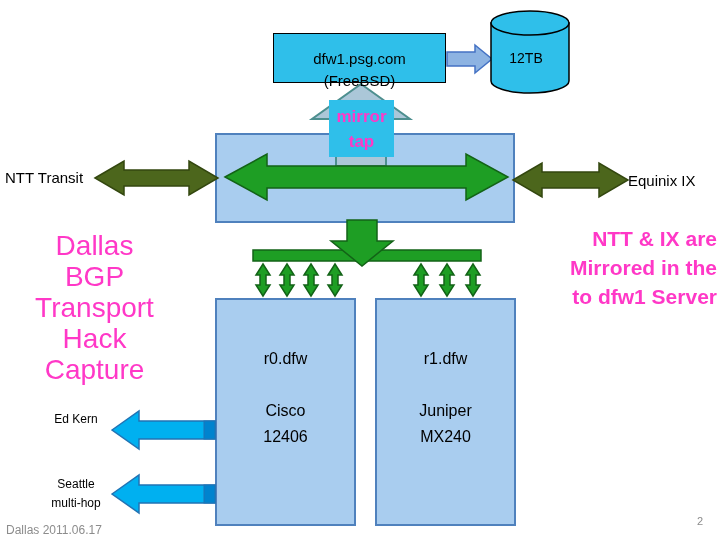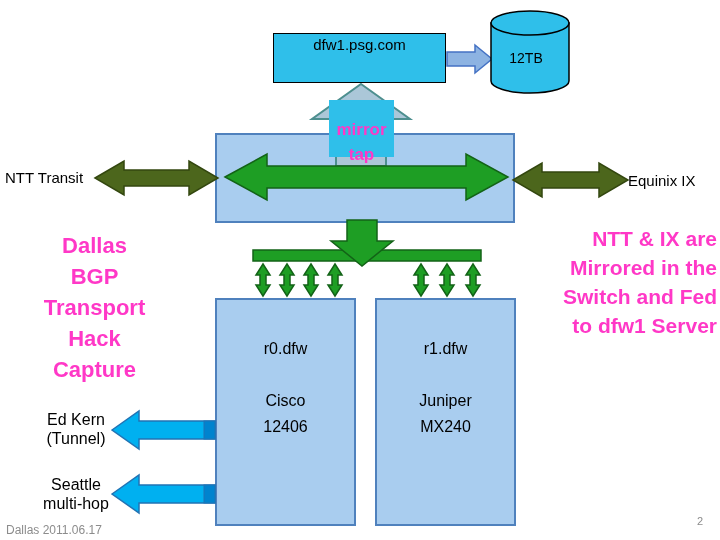--- a/index.html
+++ b/index.html
@@ -5,37 +5,37 @@
   *{margin:0;padding:0;box-sizing:border-box}
   html,body{width:720px;height:540px;background:#fff}
   .slide{position:relative;width:720px;height:540px;background:#fff;overflow:hidden;
          font-family:"Liberation Sans",sans-serif;color:#000}
   .abs{position:absolute}
   .layer-svg{position:absolute;left:0;top:0;z-index:2;pointer-events:none}
   .box{position:absolute;background:var(--box_fill);border:2px solid var(--box_border)}
   .switch-box{left:215px;top:133px;width:300px;height:90px;z-index:1}
   .router{top:298px;width:141px;height:228px;z-index:1;text-align:center;font-size:16px}
   .router div{line-height:26px}
-  .router .name{margin-top:36px}
+  .router .name{margin-top:46px}
   .router .vendor{margin-top:26px}
   #r0{left:215px}
   #r1{left:375px}
   .server-box{position:absolute;left:273px;top:33px;width:173px;height:50px;background:var(--cyan);
-              border:1.5px solid #000;z-index:3;text-align:center;font-size:15px;line-height:22px;padding-top:0}
+              border:1.5px solid #000;z-index:3;text-align:center;font-size:15px;line-height:22px;padding-top:14px}
   .storage-label{left:491px;top:50px;width:70px;text-align:center;font-size:14px;z-index:3}
   .mirror-label{left:329px;top:100px;width:65px;height:57px;background:var(--cyan);z-index:3;
-                text-align:center;color:var(--magenta);font-weight:bold;font-size:17px;line-height:25px;padding-top:17px}
+                text-align:center;color:var(--magenta);font-weight:bold;font-size:17px;line-height:25px;padding-top:4px}
   .link-label{font-size:15px;z-index:4}
   .ntt{left:5px;top:169px}
   .eqx{left:628px;top:172px}
-  .title-text{left:12px;top:230px;width:165px;text-align:center;font-size:22px;font-weight:bold;
+  .title-text{left:12px;top:230px;width:165px;text-align:center;font-size:28px;font-weight:normal;
               color:var(--magenta);line-height:31px;z-index:4}
   .note-text{left:519px;top:224px;width:198px;text-align:right;font-size:21px;font-weight:bold;
              color:var(--magenta);line-height:29px;z-index:4}
-  .tunnel-label{text-align:center;font-size:16px;line-height:19px;z-index:4}
+  .tunnel-label{text-align:center;font-size:12px;line-height:19px;z-index:4}
   .t1{left:33px;top:410px;width:86px}
   .t2{left:28px;top:475px;width:96px}
   .footer-date{left:6px;top:523px;font-size:12px;color:var(--muted);z-index:4}
   .page-num{left:697px;top:515px;font-size:11px;color:var(--muted);z-index:4}
   span.line{display:block}
   
   .f-green{fill:var(--green);stroke:var(--green_dark);stroke-width:1.5px}
   .f-olive{fill:var(--olive);stroke:var(--olive_dark);stroke-width:1.5px}
   .f-mirror{fill:var(--mirror_fill);stroke:var(--mirror_stroke);stroke-width:2px}
   .f-steel{fill:var(--steel);stroke:var(--steel_dark);stroke-width:1.5px}
@@ -88,20 +88,21 @@
     <ellipse class="f-cyan" cx="530" cy="23" rx="39" ry="12"></ellipse>
 
     <polygon class="f-sky" points="112,430 139,411 139,421 215,421 215,439 139,439 139,449"></polygon>
     <rect class="f-skycap" x="204" y="421" width="11" height="18"></rect>
     <polygon class="f-sky" points="112,494 139,475 139,485 215,485 215,503 139,503 139,513"></polygon>
     <rect class="f-skycap" x="204" y="485" width="11" height="18"></rect>
   </svg>
 
   <div class="server-box">
     <span class="line">dfw1.psg.com</span>
+    <span class="line">(FreeBSD)</span>
   </div>
 
   <div class="abs storage-label">12TB</div>
 
   <div class="abs mirror-label">
     <span class="line">mirror</span>
     <span class="line">tap</span>
   </div>
 
   <div class="abs link-label ntt">NTT Transit</div>
@@ -111,27 +112,25 @@
     <span class="line">Dallas</span>
     <span class="line">BGP</span>
     <span class="line">Transport</span>
     <span class="line">Hack</span>
     <span class="line">Capture</span>
   </div>
 
   <div class="abs note-text">
     <span class="line">NTT &amp; IX are</span>
     <span class="line">Mirrored in the</span>
-    <span class="line">Switch and Fed</span>
     <span class="line">to dfw1 Server</span>
   </div>
 
   <div class="abs tunnel-label t1">
     <span class="line">Ed Kern</span>
-    <span class="line">(Tunnel)</span>
   </div>
   <div class="abs tunnel-label t2">
     <span class="line">Seattle</span>
     <span class="line">multi-hop</span>
   </div>
 
   <div class="abs footer-date">Dallas 2011.06.17</div>
   <div class="abs page-num">2</div>
 
 </div>

